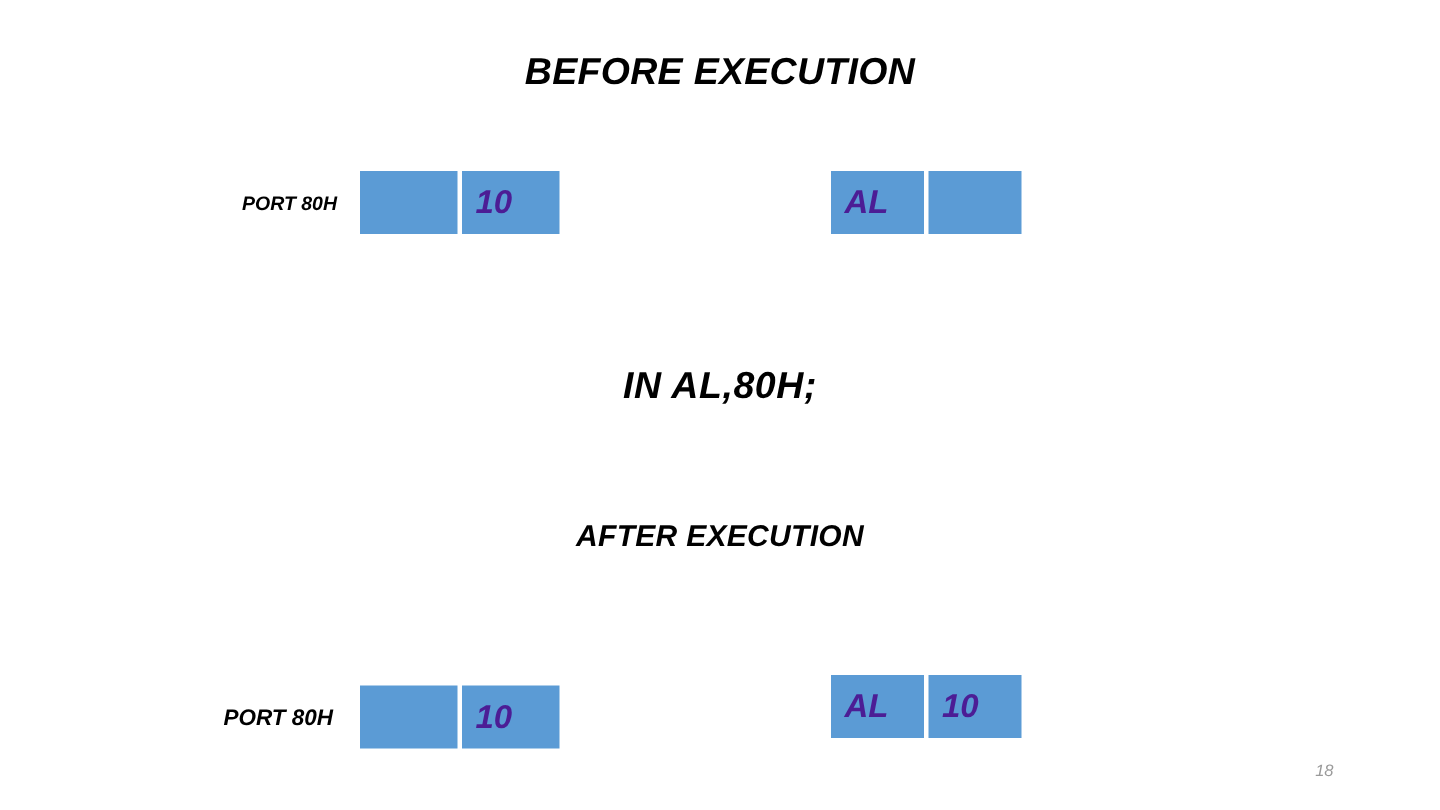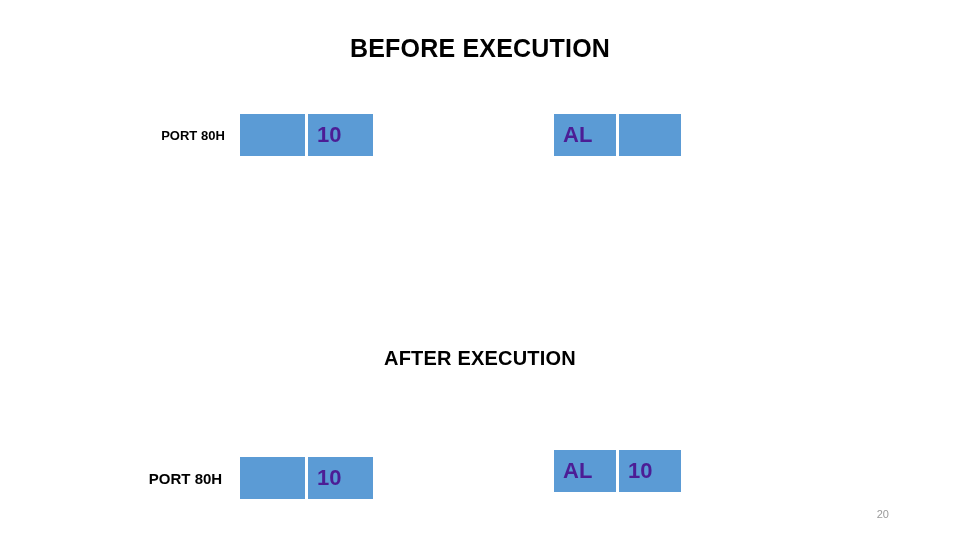--- a/index.html
+++ b/index.html
@@ -12,20 +12,21 @@
     background: #ffffff;
     font-family: "Liberation Sans", sans-serif;
     color: #000000;
     overflow: hidden;
   }
   .slide {
     position: relative;
     width: 960px;
     height: 424px;
     background: #ffffff;
+    font-style: italic;
   }
 
   
   .heading {
     position: absolute;
     width: 100%;
     text-align: center;
     font-weight: bold;
     color: #000000;
     letter-spacing: 0.2px;
@@ -163,20 +164,21 @@
     <div class="cells">
       <div class="cell">
         <span>AL</span>
       </div>
       <div class="cell">
         <span></span>
       </div>
     </div>
   </div>
 
+  <div class="heading" id="instruction-text">IN AL,80H;</div>
 
   <div class="heading" id="after-title">AFTER EXECUTION</div>
 
   <div class="group" id="port-group-after">
     <div class="group-label">PORT 80H</div>
     <div class="cells">
       <div class="cell">
         <span></span>
       </div>
       <div class="cell">
@@ -189,15 +191,15 @@
     <div class="cells">
       <div class="cell">
         <span>AL</span>
       </div>
       <div class="cell">
         <span>10</span>
       </div>
     </div>
   </div>
 
-  <div id="page-number">20</div>
+  <div id="page-number">18</div>
 
 </div>
 
 </body></html>

